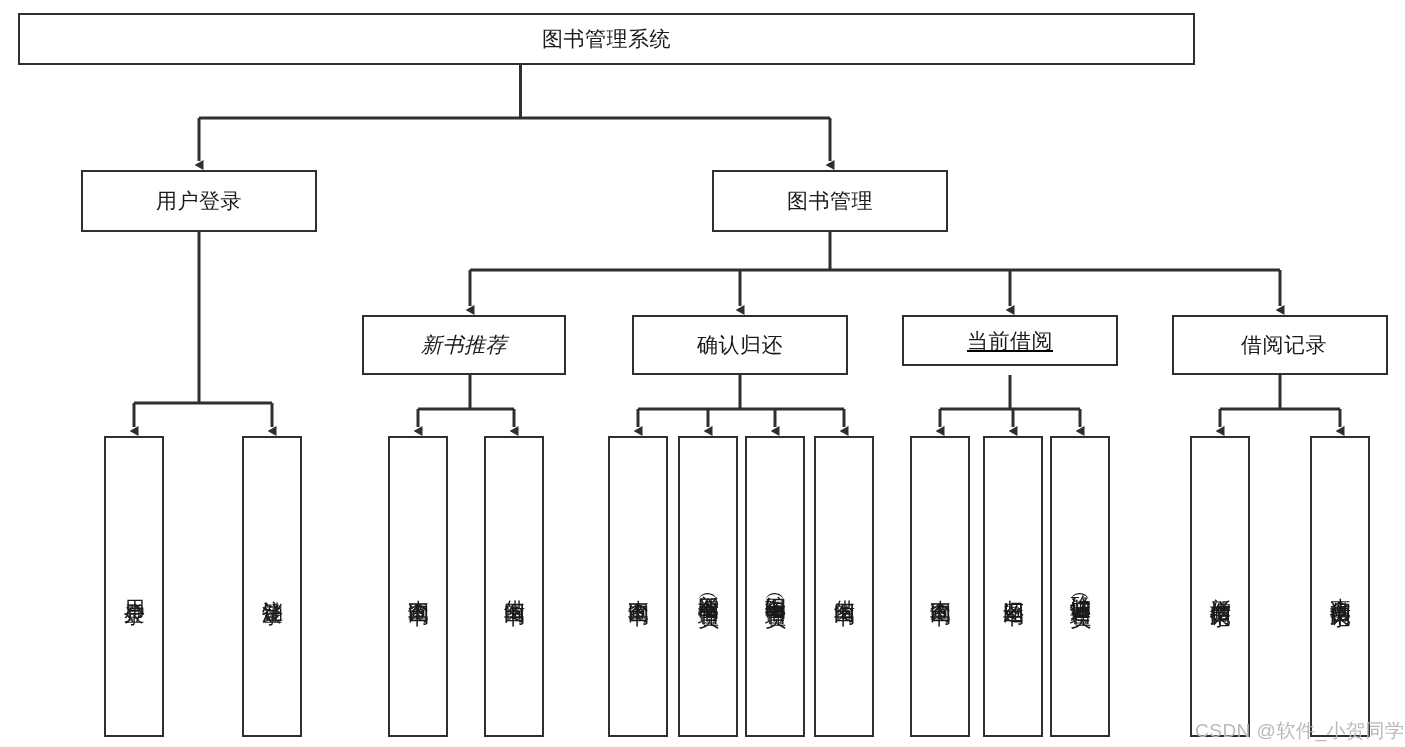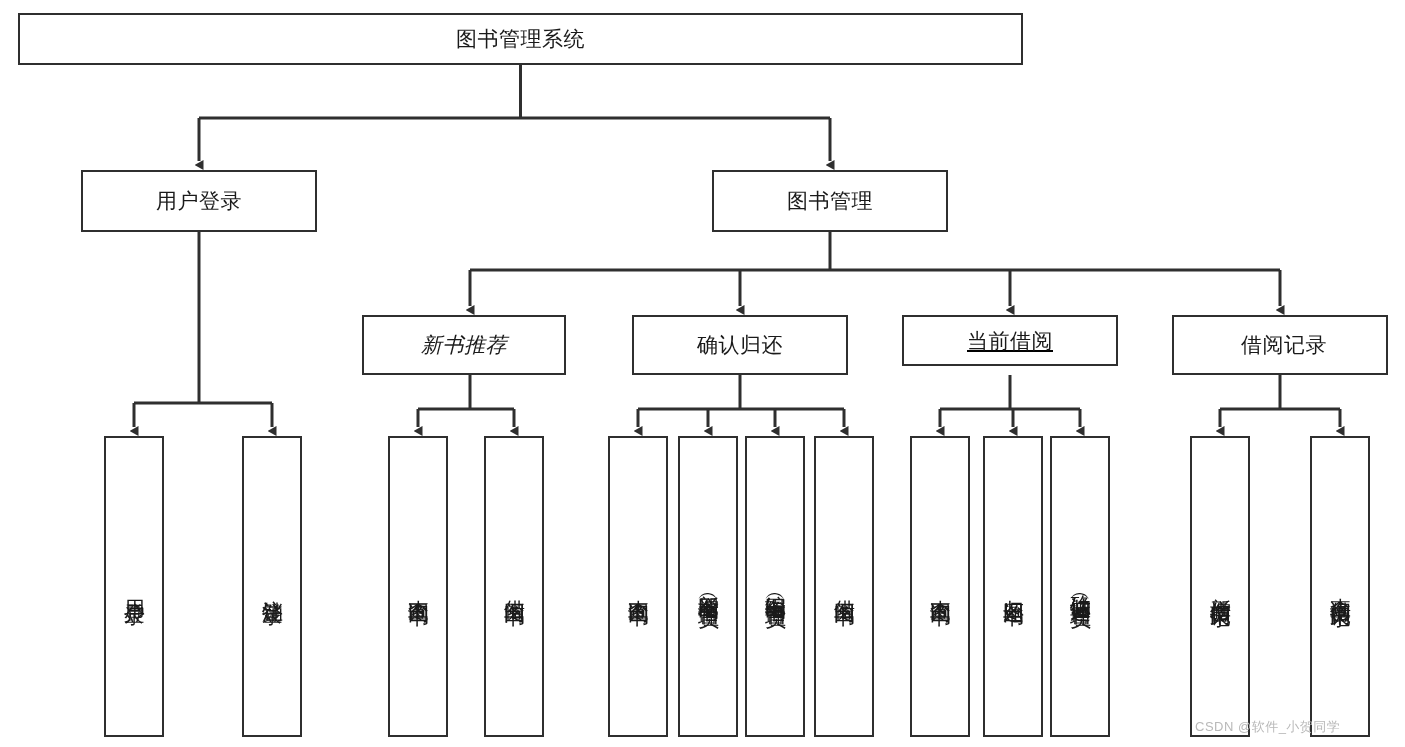--- a/index.html
+++ b/index.html
@@ -53,21 +53,21 @@
     text-orientation: upright;
     font-size: 21px;
     line-height: 1.28;
     color: #1a1a1a;
     letter-spacing: 2px;
     text-align: center;
     white-space: nowrap;
   }
   .watermark {
     position: absolute;
-    font-size: 13px;
+    font-size: 19px;
     color: #b9b9b9;
     white-space: nowrap;
     letter-spacing: 0.5px;
     pointer-events: none;
   }
 </style>
 </head>
 <body>
 
 <div id="canvas">
@@ -109,21 +109,21 @@
         <path d="M1013 409 L1013 427" marker-end="url(#arrowhead)"></path>
         <path d="M1080 409 L1080 427" marker-end="url(#arrowhead)"></path>
         <path d="M1280 375 L1280 409"></path>
         <path d="M1220 409 L1340 409"></path>
         <path d="M1220 409 L1220 427" marker-end="url(#arrowhead)"></path>
         <path d="M1340 409 L1340 427" marker-end="url(#arrowhead)"></path>
       </g>
   </svg>
 
   <div id="nodes-layer">
-      <div class="node-box" style="left: 18px; top: 13px; width: 1005px; height: 52px; border-color: rgb(47, 47, 47);">
+      <div class="node-box" style="left: 18px; top: 13px; width: 1177px; height: 52px; border-color: rgb(47, 47, 47);">
         <span class="node-label-h" style="color: rgb(26, 26, 26);">图书管理系统</span>
       </div>
       <div class="node-box" style="left: 81px; top: 170px; width: 236px; height: 62px; border-color: rgb(47, 47, 47);">
         <span class="node-label-h" style="color: rgb(26, 26, 26);">用户登录</span>
       </div>
       <div class="node-box" style="left: 712px; top: 170px; width: 236px; height: 62px; border-color: rgb(47, 47, 47);">
         <span class="node-label-h" style="color: rgb(26, 26, 26);">图书管理</span>
       </div>
       <div class="node-box" style="left: 362px; top: 315px; width: 204px; height: 60px; border-color: rgb(47, 47, 47); font-style: italic;">
         <span class="node-label-h" style="color: rgb(26, 26, 26);">新书推荐</span>

